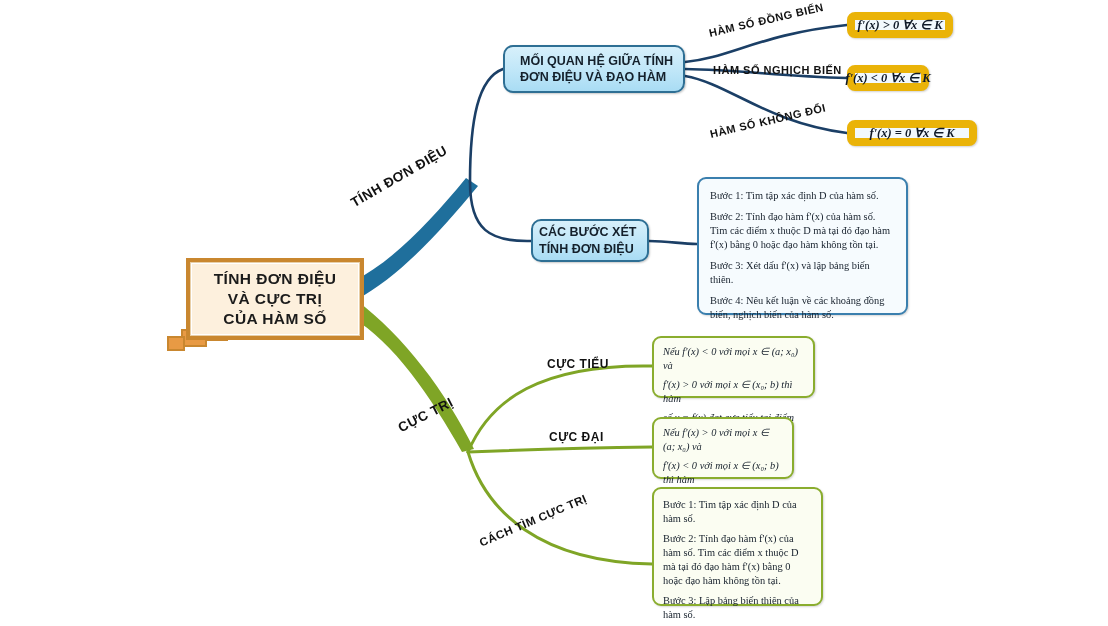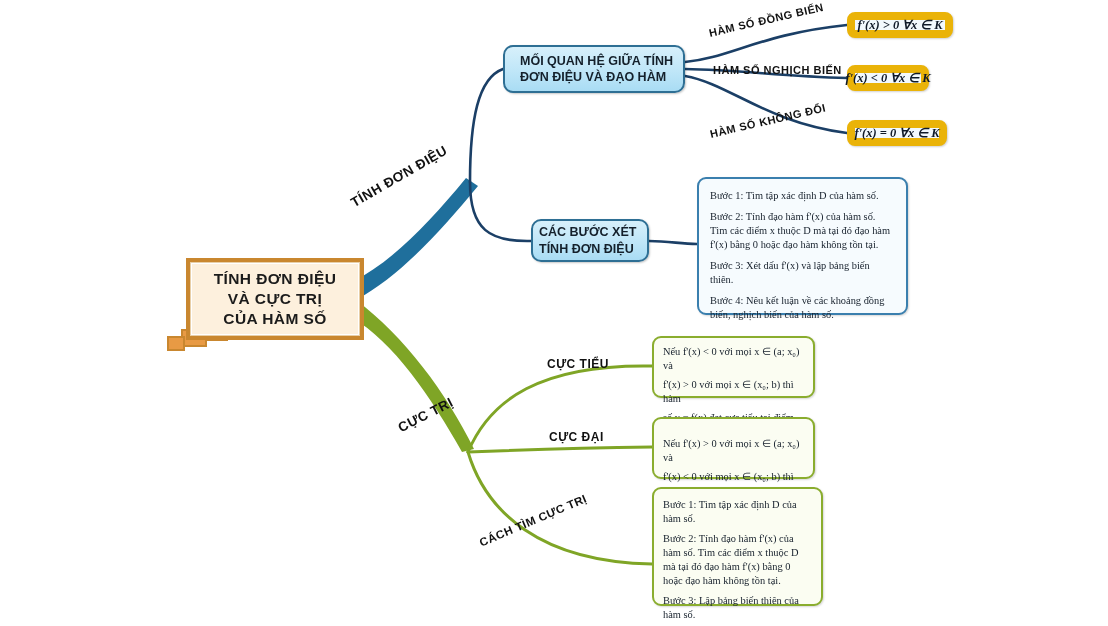--- a/index.html
+++ b/index.html
@@ -118,21 +118,21 @@
   .pill-blue span {
     font-family: "Liberation Serif", serif;
     font-size: 12.5px;
     font-weight: bold;
     font-style: italic;
     color: #101a28;
     white-space: nowrap;
   }
   #pill-dong-bien   { left: 847px; top: 12px;  width: 106px; height: 26px; }
   #pill-nghich-bien { left: 847px; top: 65px;  width: 82px; height: 26px; }
-  #pill-khong-doi   { left: 847px; top: 120px; width: 100px; height: 26px; }
+  #pill-khong-doi   { left: 847px; top: 120px; width: 130px; height: 26px; }
 
   
   .box {
     position: absolute;
     border-radius: 9px;
     z-index: 6;
     box-sizing: border-box;
     box-shadow: 1px 1px 2px rgba(0,0,0,0.16);
   }
   .box p {
@@ -154,30 +154,31 @@
   #box-steps-mono {
     left: 697px; top: 177px; width: 211px; height: 138px;
     padding: 10px 11px;
   }
   #box-steps-mono p { margin-bottom: 7px; }
   #box-cuc-tieu {
     left: 652px; top: 336px; width: 163px; height: 62px;
     padding: 7px 9px;
   }
   #box-cuc-dai {
-    left: 652px; top: 417px; width: 163px; height: 62px;
-    padding: 18px 9px;
+    left: 652px; top: 417px; width: 142px; height: 62px;
+    padding: 7px 9px;
   }
   #box-cach-tim {
     left: 652px; top: 487px; width: 171px; height: 119px;
     padding: 9px 9px;
   }
   #box-cach-tim p { margin-bottom: 6px; }
   .mathv {
     font-family: "Liberation Serif", serif;
+    font-style: italic;
   }
 
   
   .branch-label {
     position: absolute;
     font-size: 13px;
     font-weight: bold;
     color: #111111;
     white-space: nowrap;
     letter-spacing: 0.5px;

